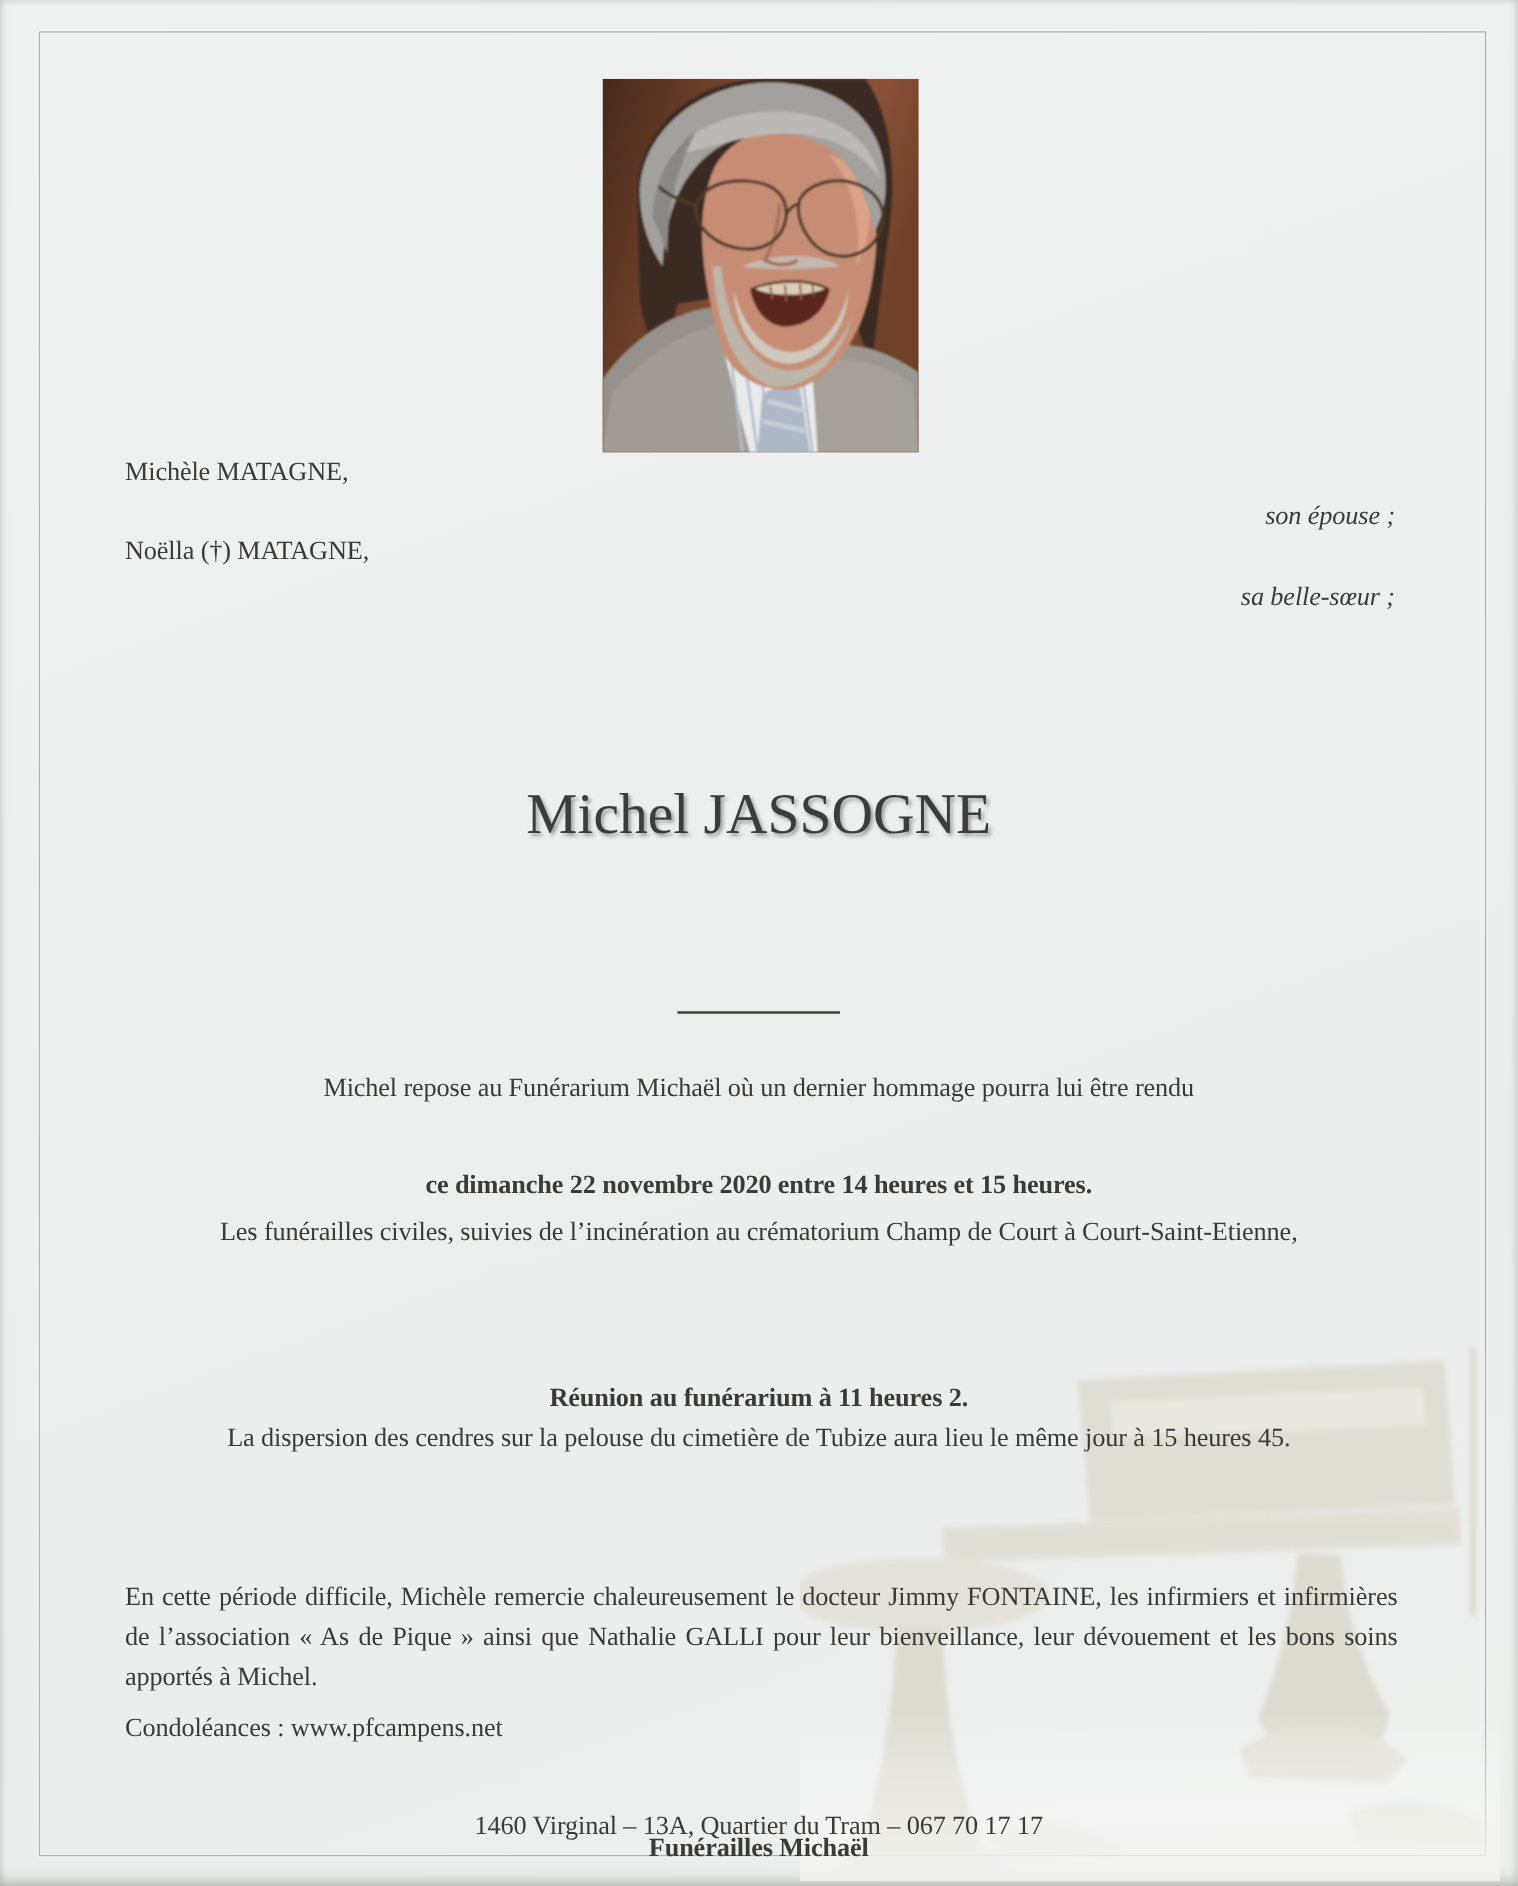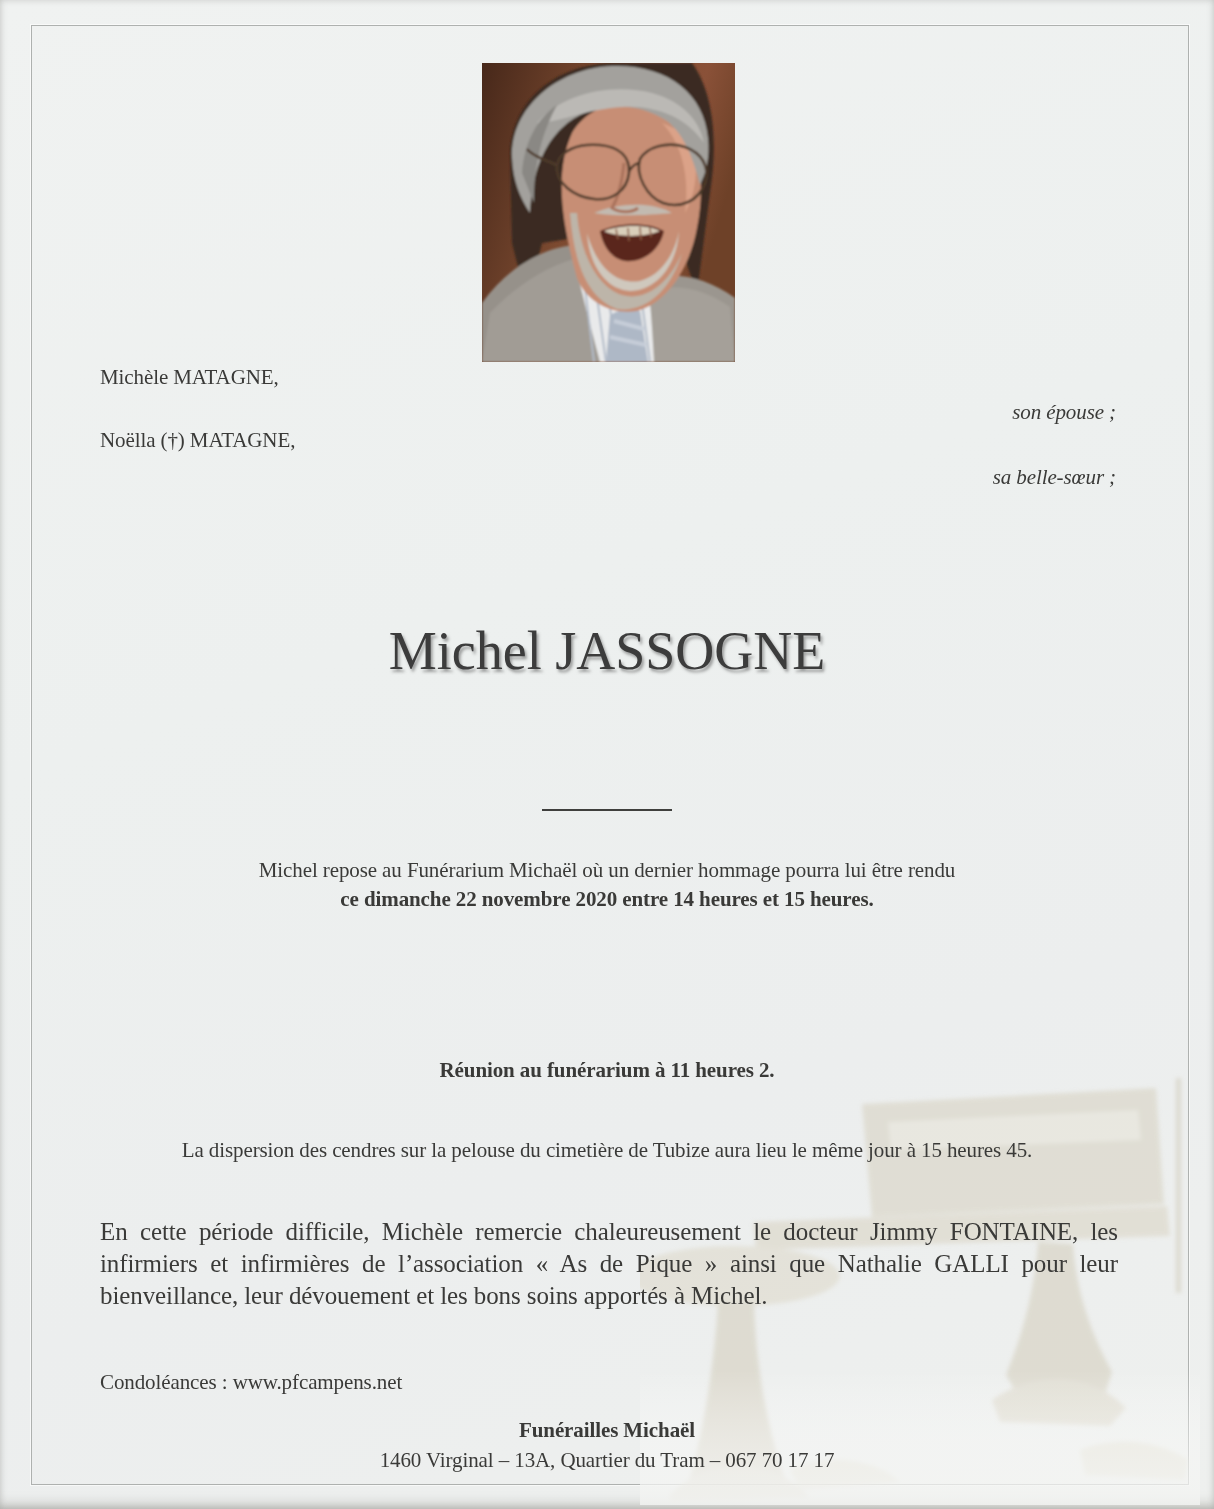--- a/index.html
+++ b/index.html
@@ -15,33 +15,33 @@
     border:1px solid #aeb1af;z-index:1;
     box-shadow:0 0 0 1px rgba(255,255,255,.6);
   }
   .bench{position:absolute;left:640px;top:1070px;z-index:2;pointer-events:none;}
   .photo{position:absolute;left:482px;top:63px;z-index:3;}
   .line{position:absolute;z-index:4;font-size:21px;line-height:26px;letter-spacing:-0.1px;white-space:nowrap;font-family:Liberation Serif, serif;}
   .left{left:100px;}
   .right{right:98px;text-align:right;}
   .center{left:0;width:100%;text-align:center;}
   .italic{font-style:italic;}
-  .bold{font-weight:bold;}
+  .bold{font-weight:bold;margin-top:48px;}
   .title{
     position:absolute;z-index:4;left:0;width:100%;top:620px;text-align:center;
-    font-size:54px;line-height:62px;color:#3c3c3c;letter-spacing:0;
+    font-size:46px;line-height:62px;color:#3c3c3c;letter-spacing:0;
     text-shadow:2px 3px 3px rgba(80,80,80,.5);
   }
   .divider{
     position:absolute;z-index:4;left:542px;top:809px;width:130px;
     border-top:2px solid #3f3f3d;
   }
   .para{
     position:absolute;z-index:4;left:100px;width:1018px;
-    font-size:25px;letter-spacing:-0.1px;color:#3a3a38;
+    font-size:21px;letter-spacing:-0.1px;color:#3a3a38;margin-top:45px;
   }
   .para.justify{text-align:justify;line-height:32px;}
 </style>
 </head>
 <body>
 
 <div class="sheet">
 
   <div class="frame"></div>
 
@@ -131,20 +131,21 @@
   <div class="line left" style="top:427px">Noëlla (†) MATAGNE,</div>
   <div class="line right italic" style="top:464px">sa belle-sœur ;</div>
 
   <div class="title">Michel JASSOGNE</div>
 
   <div class="divider"></div>
 
   <div class="line center" style="top:857px">Michel repose au Funérarium Michaël où un dernier hommage pourra lui être rendu</div>
   <div class="line center bold" style="top:886px">ce dimanche 22 novembre 2020 entre 14 heures et 15 heures.</div>
 
+  <div class="line center" style="top:972px">Les funérailles civiles, suivies de l’incinération au crématorium Champ de Court à Court-Saint-Etienne,</div>
 
   <div class="line center bold" style="top:1057px">Réunion au funérarium à 11 heures 2.</div>
 
   <div class="line center" style="top:1137px">La dispersion des cendres sur la pelouse du cimetière de Tubize aura lieu le même jour à 15 heures 45.</div>
 
   <div class="para justify" style="top:1216px">En cette période difficile, Michèle remercie chaleureusement le docteur Jimmy FONTAINE, les infirmiers et infirmières de l’association « As de Pique » ainsi que Nathalie GALLI pour leur bienveillance, leur dévouement et les bons soins apportés à Michel.</div>
 
   <div class="line center bold" style="top:1417px">Funérailles Michaël</div>
 
   <div class="line left" style="top:1369px">Condoléances : www.pfcampens.net</div>

